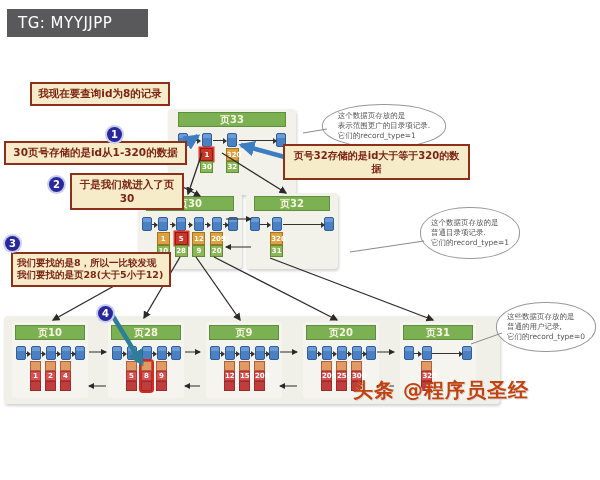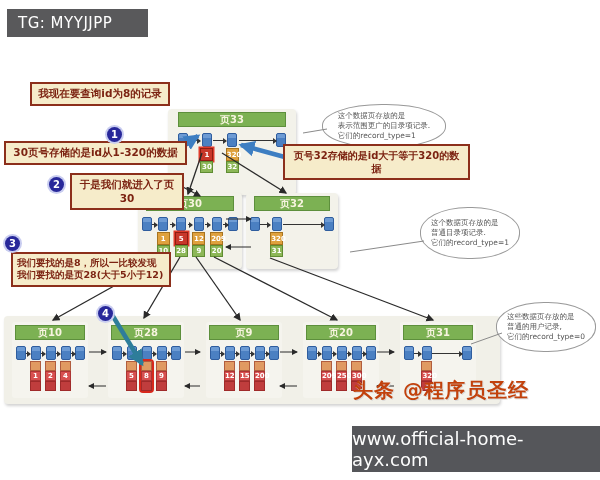--- a/index.html
+++ b/index.html
@@ -400,16 +400,13 @@
     <line x1="292" y1="159" x2="241" y2="145" stroke="#3d7ec2" stroke-width="4.5" marker-end="url(#mblu)"></line>
 
     <line x1="111" y1="313" x2="142" y2="364" stroke="#2e7d9a" stroke-width="4.5" marker-end="url(#mteal)"></line>
 
     <line x1="327" y1="129" x2="303" y2="133" stroke="#8a8a8a" stroke-width="1"></line>
     <line x1="424" y1="241" x2="350" y2="252" stroke="#8a8a8a" stroke-width="1"></line>
     <line x1="502" y1="333" x2="471" y2="344" stroke="#8a8a8a" stroke-width="1"></line>
   </svg>
 
   <div class="wmark">头条 @程序员圣经</div>
-  <div class="urlbar">
-    <span>www.official-home-ayx.com</span>
-  </div>
 </div>
 
 </body></html>

